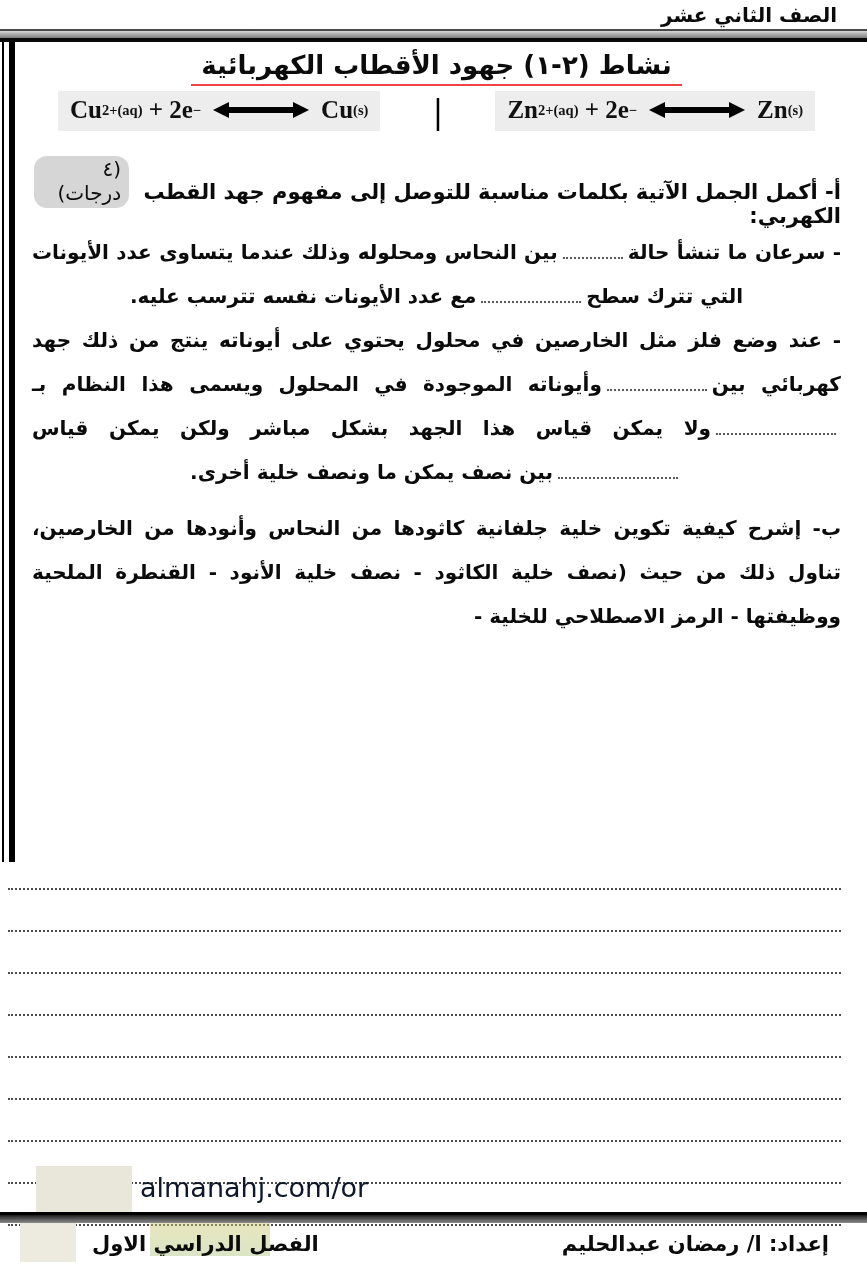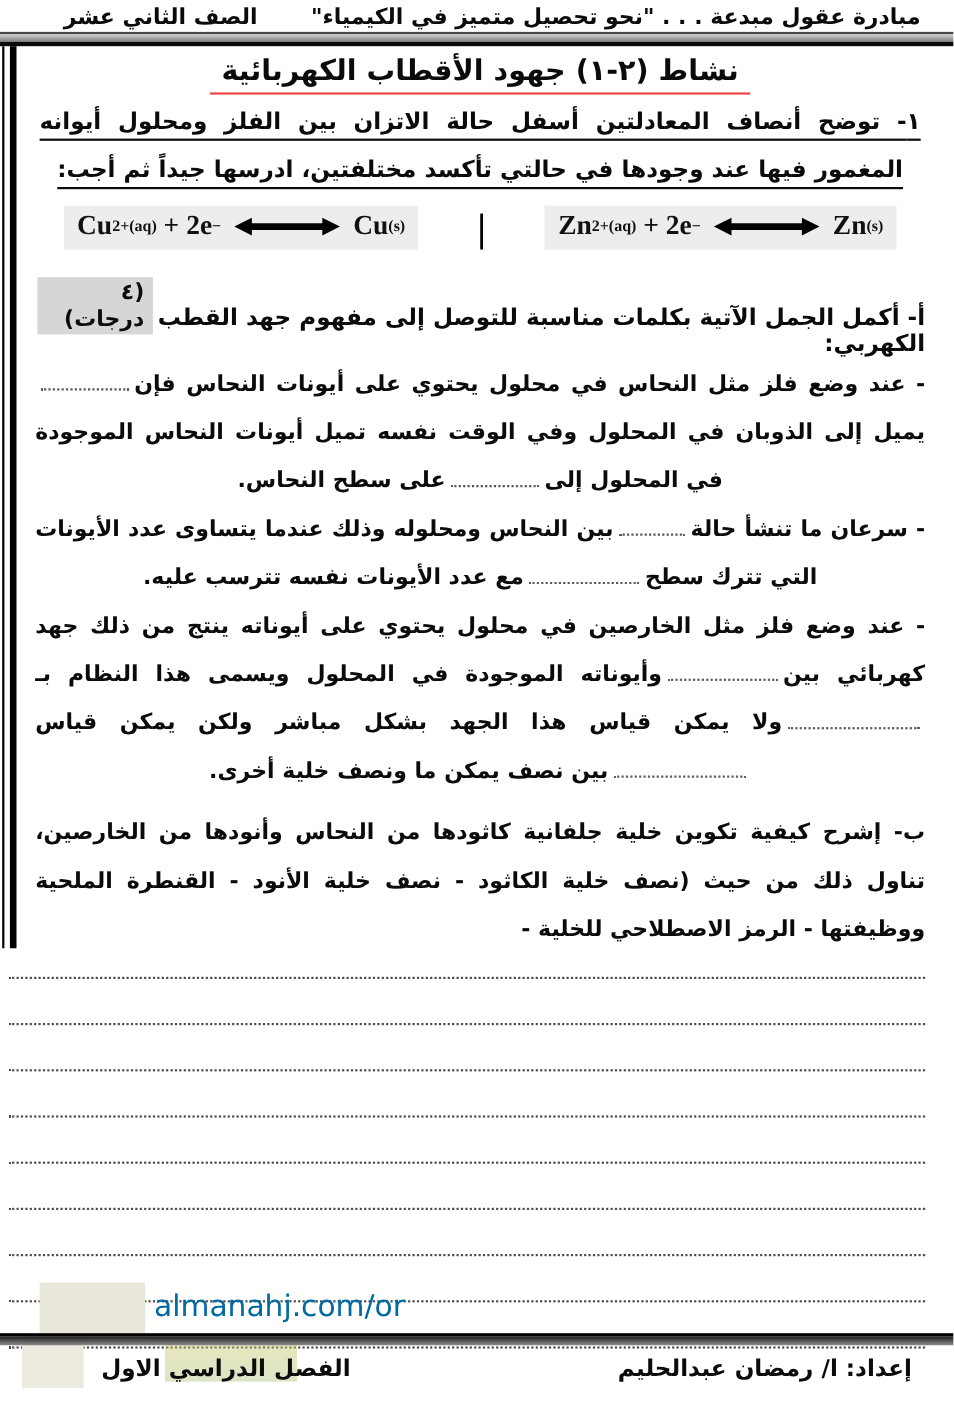--- a/index.html
+++ b/index.html
@@ -29,70 +29,68 @@
     margin:10px 28px 4px 28px;font-family:"Liberation Serif","DejaVu Serif",serif;
     font-weight:bold;font-size:25px;color:#111;}
   .eq-box{background:#ededed;padding:5px 12px 7px;display:flex;align-items:center;white-space:nowrap;}
   .eq-box sup{font-size:58%;vertical-align:super;}
   .eq-box sub{font-size:58%;vertical-align:sub;}
   .eq-arrow{margin:0 12px;flex:0 0 auto;}
   .eq-sep{font-size:36px;font-weight:bold;margin:0 6px;color:#000;}
   
   .part-a-row{display:flex;justify-content:space-between;align-items:center;margin:4px 2px 0 4px;}
   .part-a-label{font-size:21px;font-weight:bold;margin-top:44px;}
-  .score-badge{background:#d6d6d6;font-size:20px;font-weight:bold;padding:1px 8px 3px;}
+  .score-badge{background:#d6d6d6;font-size:20px;font-weight:normal;padding:1px 8px 3px;border-radius:13px;}
   .bullets{margin-top:2px;}
   .bullet{margin:0 2px;font-size:20px;font-weight:bold;line-height:44px;
     text-align:justify;text-align-last:center;}
   .blank{display:inline-block;border-bottom:2px dotted #5a5a5a;margin:0 5px;vertical-align:baseline;}
   .w60{width:60px}.w80{width:80px}.w100{width:100px}.w120{width:120px}
   
   .part-b{margin-top:12px;}
   .part-b-text{margin:0 2px;font-size:20px;font-weight:bold;line-height:44px;
     text-align:justify;text-align-last:right;}
   
   .answers{position:absolute;top:848px;left:8px;right:26px;}
   .answer-line{height:40px;border-bottom:2px dotted #4d4d4d;}
   
   .wm-block1{position:absolute;left:36px;top:1166px;width:96px;height:50px;background:#e9e7d9;}
   .wm-block2{position:absolute;left:20px;top:1214px;width:56px;height:48px;background:#edebe0;}
   .wm-site{position:absolute;left:140px;top:1172px;direction:ltr;
-    font-size:27px;color:#0369a1;font-weight:normal;}
+    font-size:27px;color:#0f172a;font-weight:normal;}
   .wm-color{position:absolute;left:150px;top:1222px;width:120px;height:34px;
     background:linear-gradient(rgba(205,200,110,.45),rgba(150,180,90,.35));}
   
   .bottombar{position:absolute;top:1212px;left:0;right:0;height:8px;
     background:linear-gradient(#1d1d1d,#8d8d8d);border-top:3px solid #000;}
   .footer{position:absolute;top:1230px;left:0;right:0;display:flex;
     justify-content:space-between;align-items:center;
     padding:2px 38px 0 92px;font-size:21px;font-weight:bold;}
 </style>
 </head>
 <body>
 
 <div class="page">
 
   <div class="upper">
 
     <div class="header">
-      <span>مبادرة عقول مبدعة . . . "نحو تحصيل متميز في الكيمياء"</span>
       <span>الصف الثاني عشر</span>
     </div>
 
     <div class="topbar"></div>
 
     <div class="content">
       <div class="vline-thin"></div>
       <div class="vline-thick"></div>
 
       <div class="title-wrap">
         <span class="title-text">نشاط (٢-١) جهود الأقطاب الكهربائية</span>
       </div>
 
-      <p class="q-intro">١- توضح أنصاف المعادلتين أسفل حالة الاتزان بين الفلز ومحلول أيوانه المغمور فيها عند وجودها في حالتي تأكسد مختلفتين، ادرسها جيداً ثم أجب:</p>
 
       <div class="equations">
         <div class="eq-box">
           <span>Cu</span>
             <sup>2+</sup>
             <sub>(aq)</sub>
             <span>&nbsp;</span>
             <span>+ 2e</span>
             <sup>−</sup>
           <svg class="eq-arrow" width="96" height="20" viewBox="0 0 96 20">
@@ -123,23 +121,20 @@
         </div>
       </div>
 
       <div class="part-a-row">
         <span class="part-a-label">أ- أكمل الجمل الآتية بكلمات مناسبة للتوصل إلى مفهوم جهد القطب الكهربي:</span>
         <span class="score-badge">(٤ درجات)</span>
       </div>
 
       <div class="bullets">
         <p class="bullet">
-          <span>- عند وضع فلز مثل النحاس في محلول يحتوي على أيونات النحاس فإن</span><span class="blank w80"></span><span>يميل إلى الذوبان في المحلول وفي الوقت نفسه تميل أيونات النحاس الموجودة في المحلول إلى</span><span class="blank w80"></span><span>على سطح النحاس.</span>
-        </p>
-        <p class="bullet">
           <span>- سرعان ما تنشأ حالة</span><span class="blank w60"></span><span>بين النحاس ومحلوله وذلك عندما يتساوى عدد الأيونات التي تترك سطح</span><span class="blank w100"></span><span>مع عدد الأيونات نفسه تترسب عليه.</span>
         </p>
         <p class="bullet">
           <span>- عند وضع فلز مثل الخارصين في محلول يحتوي على أيوناته ينتج من ذلك جهد كهربائي بين</span><span class="blank w100"></span><span>وأيوناته الموجودة في المحلول ويسمى هذا النظام بـ</span><span class="blank w120"></span><span>ولا يمكن قياس هذا الجهد بشكل مباشر ولكن يمكن قياس</span><span class="blank w120"></span><span>بين نصف يمكن ما ونصف خلية أخرى.</span>
         </p>
       </div>
 
       <div class="part-b">
         <p class="part-b-text">ب- إشرح كيفية تكوين خلية جلفانية كاثودها من النحاس وأنودها من الخارصين، تناول ذلك من حيث (نصف خلية الكاثود - نصف خلية الأنود - القنطرة الملحية ووظيفتها - الرمز الاصطلاحي للخلية -</p>
 

